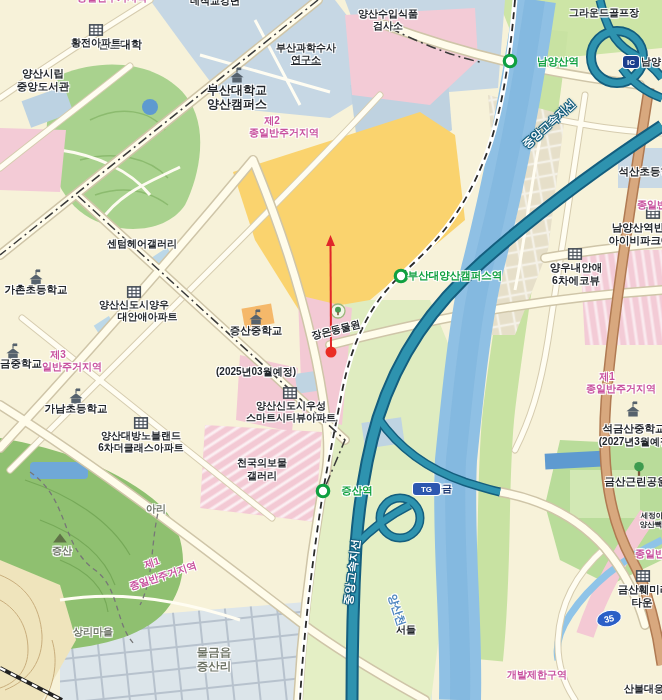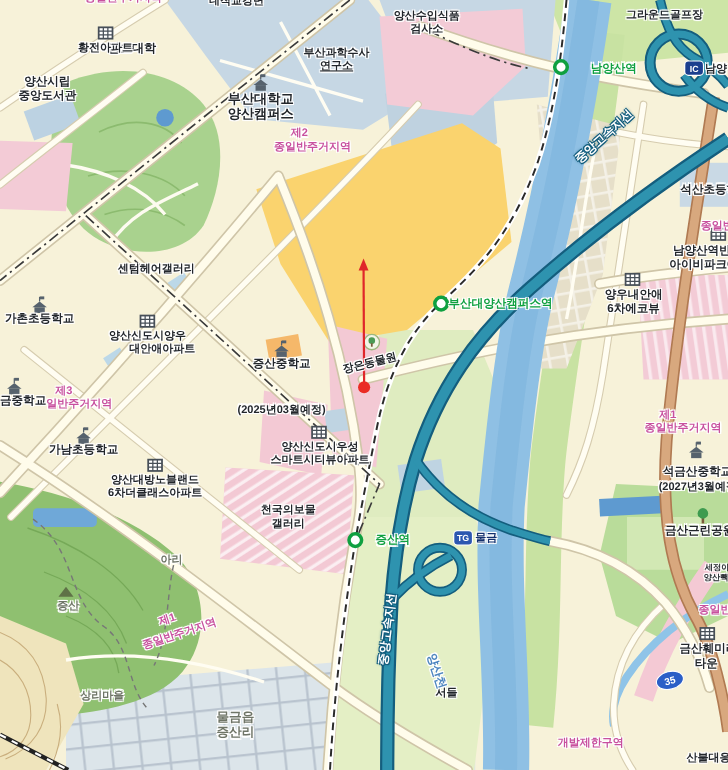--- a/index.html
+++ b/index.html
@@ -12,21 +12,21 @@
   .lb.zone{color:var(--zone_pink);}
   .lb.grey{color:#6E7466;}
   .lb.station{color:var(--station_green);}
   .lb.road-name{color:#fff;text-shadow:0 0 2px var(--highway_casing),0 0 3px var(--highway_casing),
       1px 1px 0 var(--highway_casing),-1px -1px 0 var(--highway_casing),1px -1px 0 var(--highway_casing),-1px 1px 0 var(--highway_casing);}
   .lb.water{color:#4E86C0;font-weight:700;}
   .lb.navy{color:#12306E;}
   .badge{position:absolute;display:flex;align-items:center;justify-content:center;
       color:#fff;font-weight:700;border-radius:3px;box-shadow:0 0 0 1px #fff;}
   #ic-badge{left:623px;top:56px;width:16px;height:12px;font-size:8px;background:var(--ic_badge_navy);}
-  #tg-badge{left:413px;top:483px;width:16px;height:12px;font-size:8px;background:var(--tg_badge_blue);}
+  #tg-badge{left:413px;top:483px;width:27px;height:12px;font-size:8px;background:var(--tg_badge_blue);}
   #shield-35{left:596px;top:610px;width:24px;height:15px;border-radius:50%;font-size:9px;
       background:var(--shield_blue);border:1.5px solid #fff;box-shadow:none;transform:rotate(-14deg);}
   #callout{position:absolute;left:283px;top:179px;width:94px;height:54px;background:#fff;
       border:2.5px solid var(--red_annotation);border-radius:12px;display:flex;flex-direction:column;
       align-items:center;justify-content:center;color:var(--red_annotation);font-weight:700;
       font-size:16.5px;line-height:1.3;letter-spacing:1px;}
 </style>
 </head>
 <body>
 

